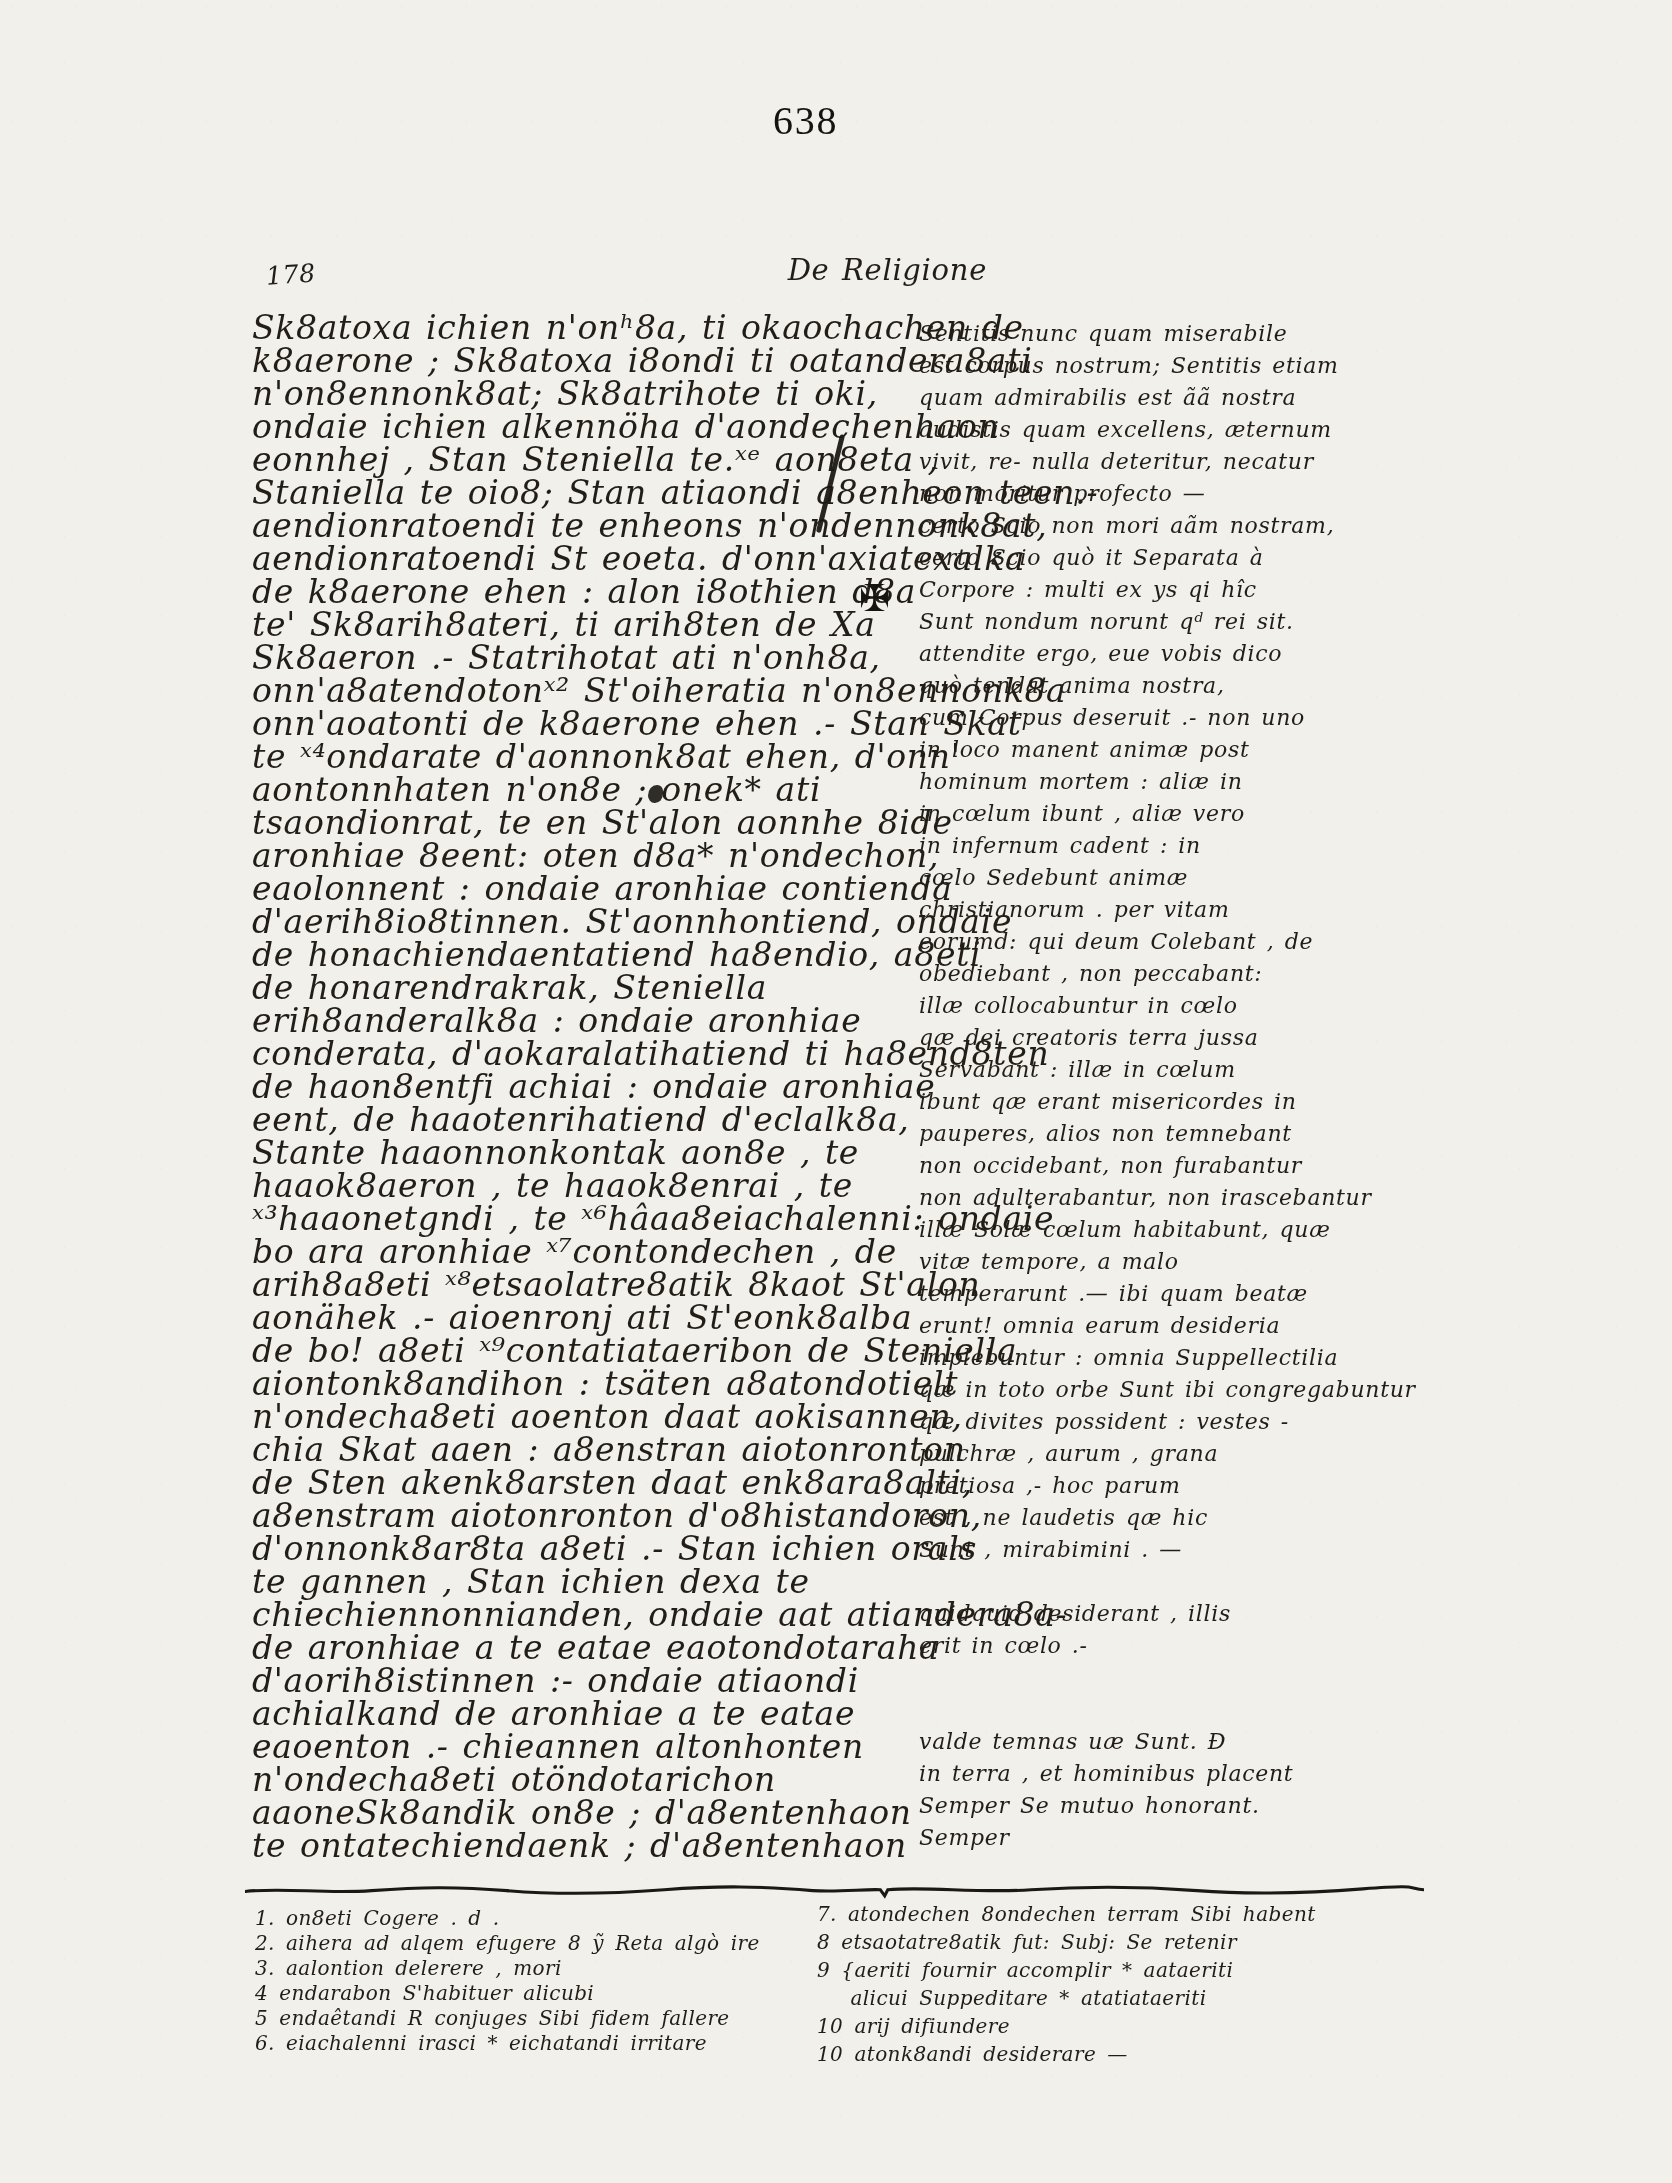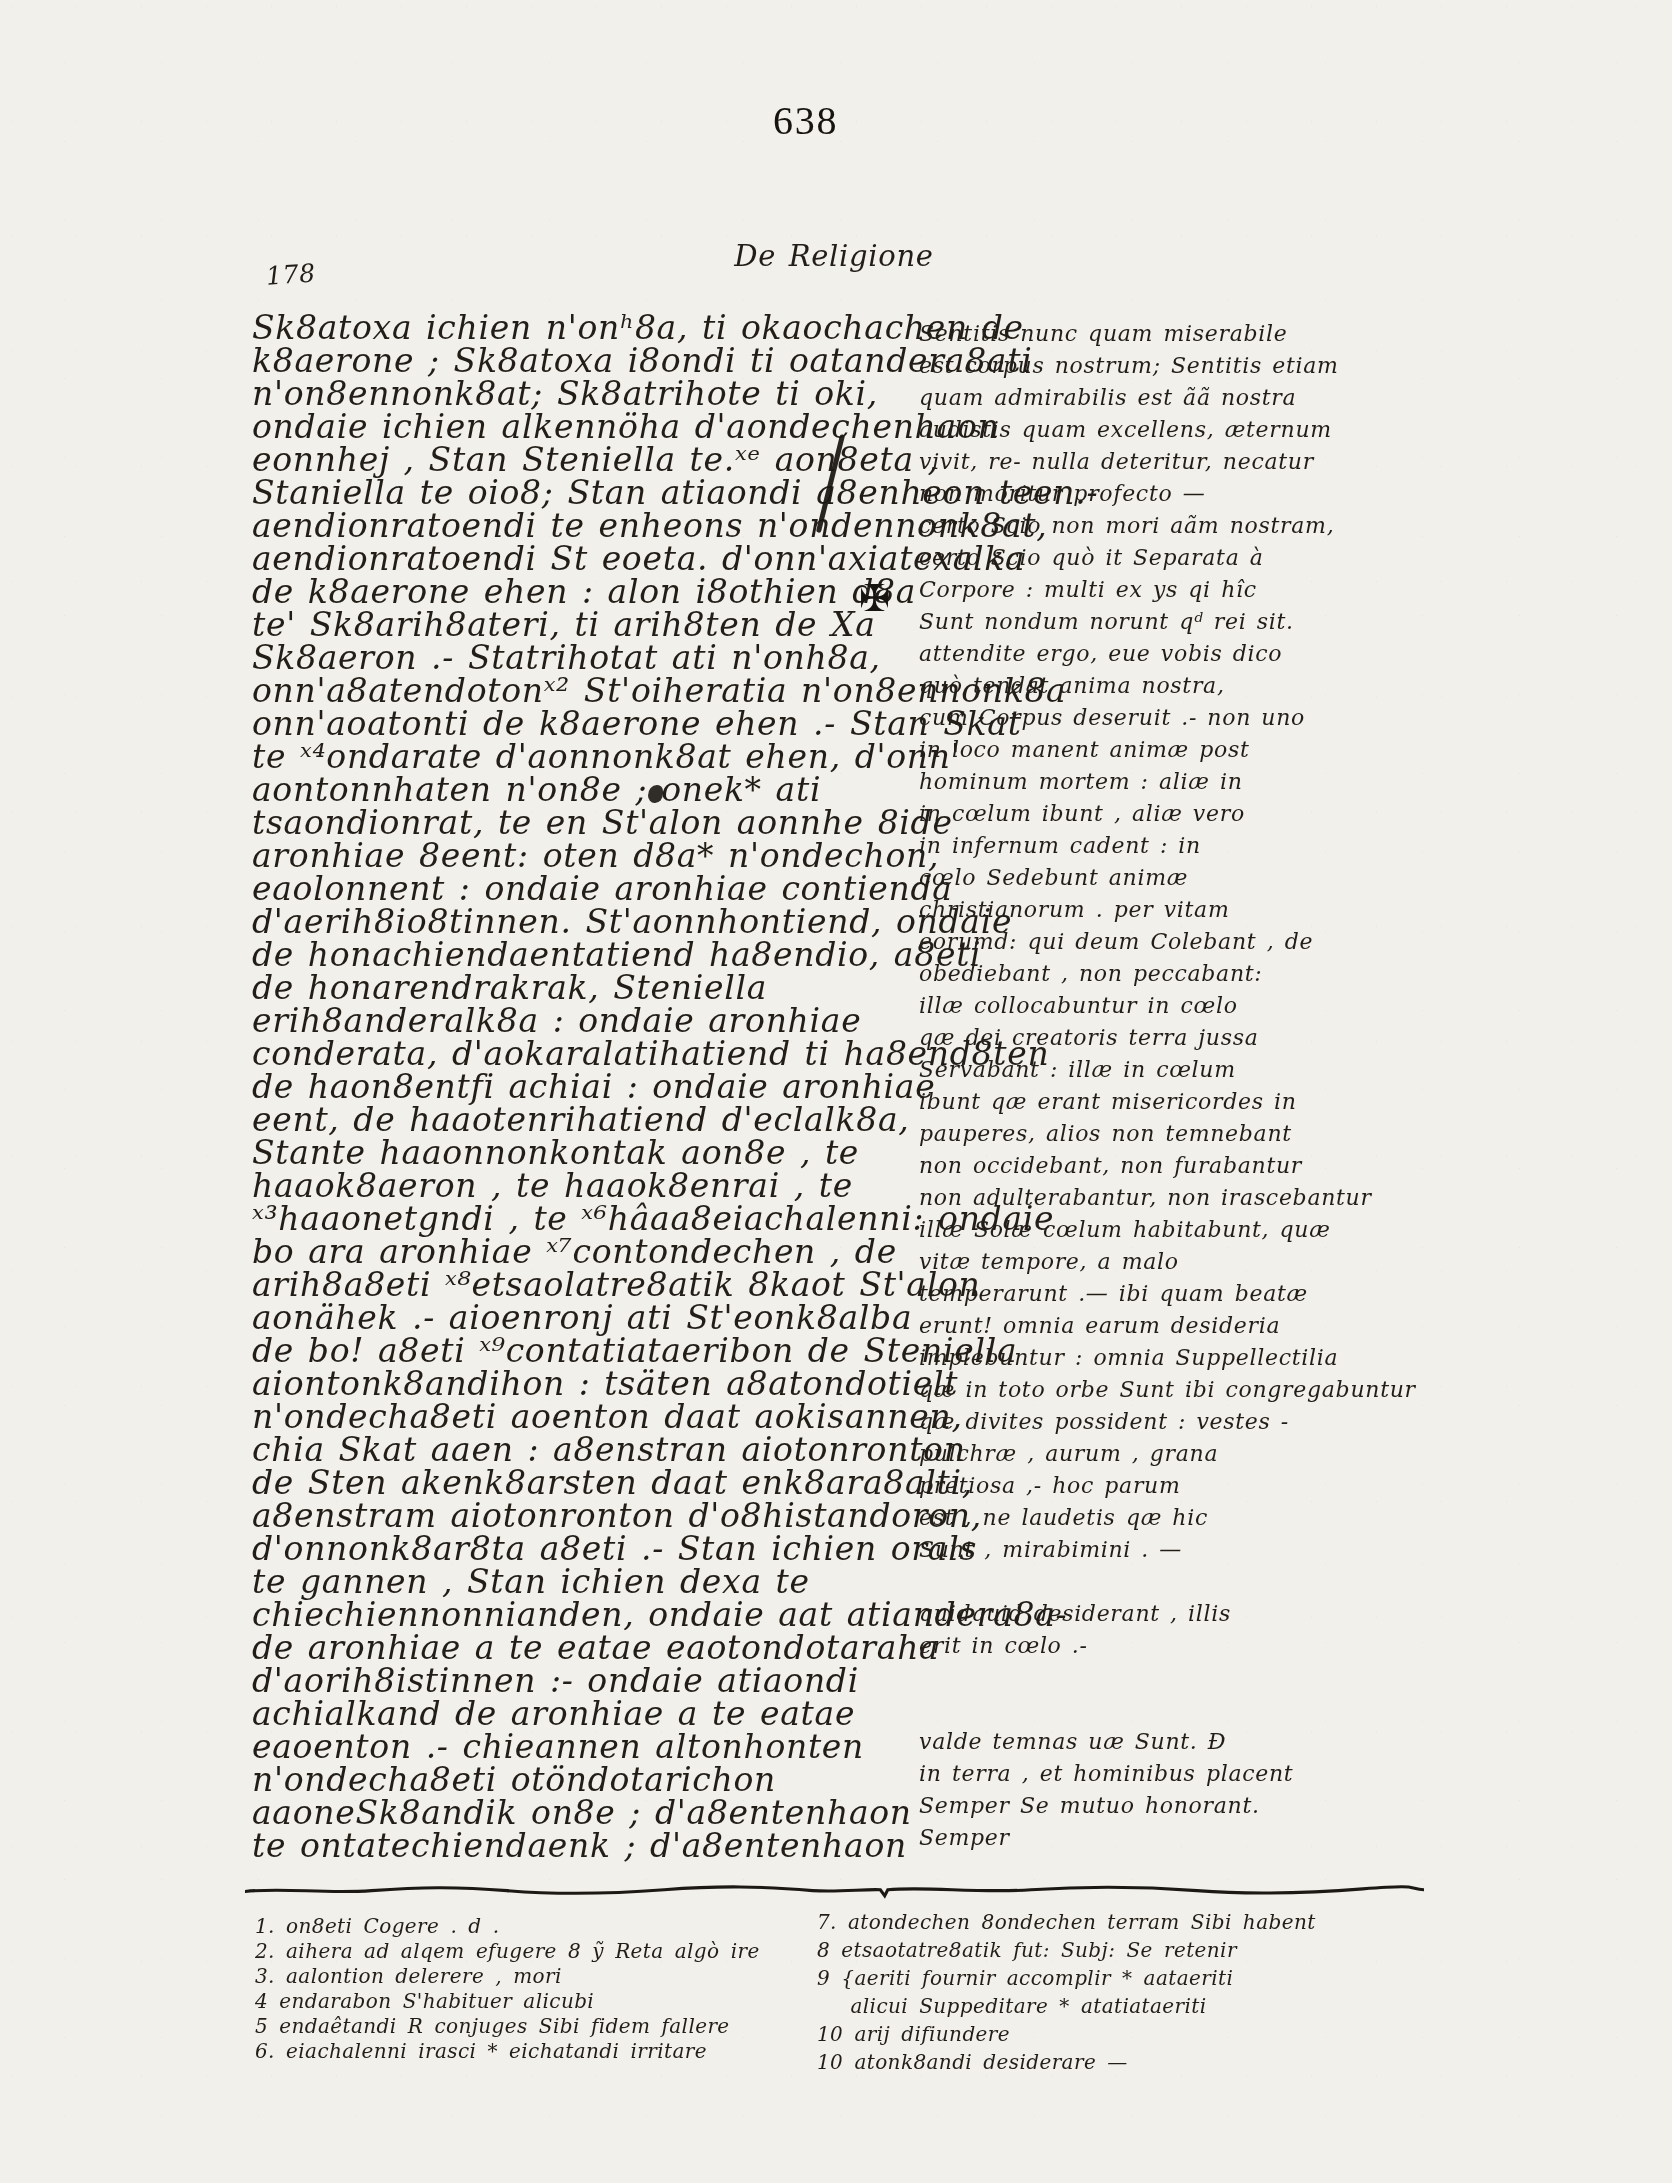--- a/index.html
+++ b/index.html
@@ -13,27 +13,27 @@
       radial-gradient(circle at 88% 97%, rgba(60,55,45,.10) 0 39px, transparent 114px);
     background-size:97px 79px, 65px 115px, 100% 100%;
     background-position:16px 23px, 44px 64px, 0 0;
     overflow:hidden;
     color:#26221b;
     font-family:"DejaVu Serif", serif;
   }
   .printed{font-family:"Liberation Serif", serif;color:#171310;font-style:normal;}
   .page-number-top{position:absolute;top:97px;left:773px;width:105px;text-align:left;font-size:40px;letter-spacing:1.7px;}
   .folio{position:absolute;top:260px;left:266px;font-size:25px;font-style:italic;transform:rotate(-4deg);}
-  .header-title{position:absolute;top:239px;left:681px;width:306px;text-align:center;font-size:29px;font-style:italic;letter-spacing:0.9px;}
+  .header-title{position:absolute;top:253px;left:681px;width:306px;text-align:right;font-size:29px;font-style:italic;letter-spacing:0.9px;}
   .hand{font-style:italic;white-space:pre;letter-spacing:0.7px;word-spacing:2.6px;color:#221e17;}
   .col-left{position:absolute;top:311px;left:252px;font-size:33px;line-height:33px;}
   .col-right{position:absolute;top:318px;left:919px;font-size:22px;line-height:32px;}
   .margin-cross{position:absolute;top:577px;left:859px;font-size:37px;font-family:"DejaVu Sans",sans-serif;color:#17130e;}
   .fn-rule{position:absolute;top:1881px;left:245px;width:1179px;height:17.5px;}
-  .fn{font-size:20px;letter-spacing:0.4px;word-spacing:4.4px;margin-top:8px;}
+  .fn{font-size:20px;letter-spacing:0.4px;word-spacing:4.4px;}
   .fn-left{position:absolute;top:1906px;left:255px;line-height:25px;}
   .fn-right{position:absolute;top:1900px;left:817px;line-height:28px;}
   .ink-smear{position:absolute;left:828px;top:433px;width:4.8px;height:101px;background:#17140f;border-radius:3.1px;transform:rotate(14deg);opacity:.92;}
   .ink-blot{position:absolute;left:648px;top:785px;width:15px;height:17.5px;background:#1b1713;border-radius:62% 38% 55% 45%;opacity:.9;}
 </style>
 </head>
 <body>
 
 <div class="page">
 

